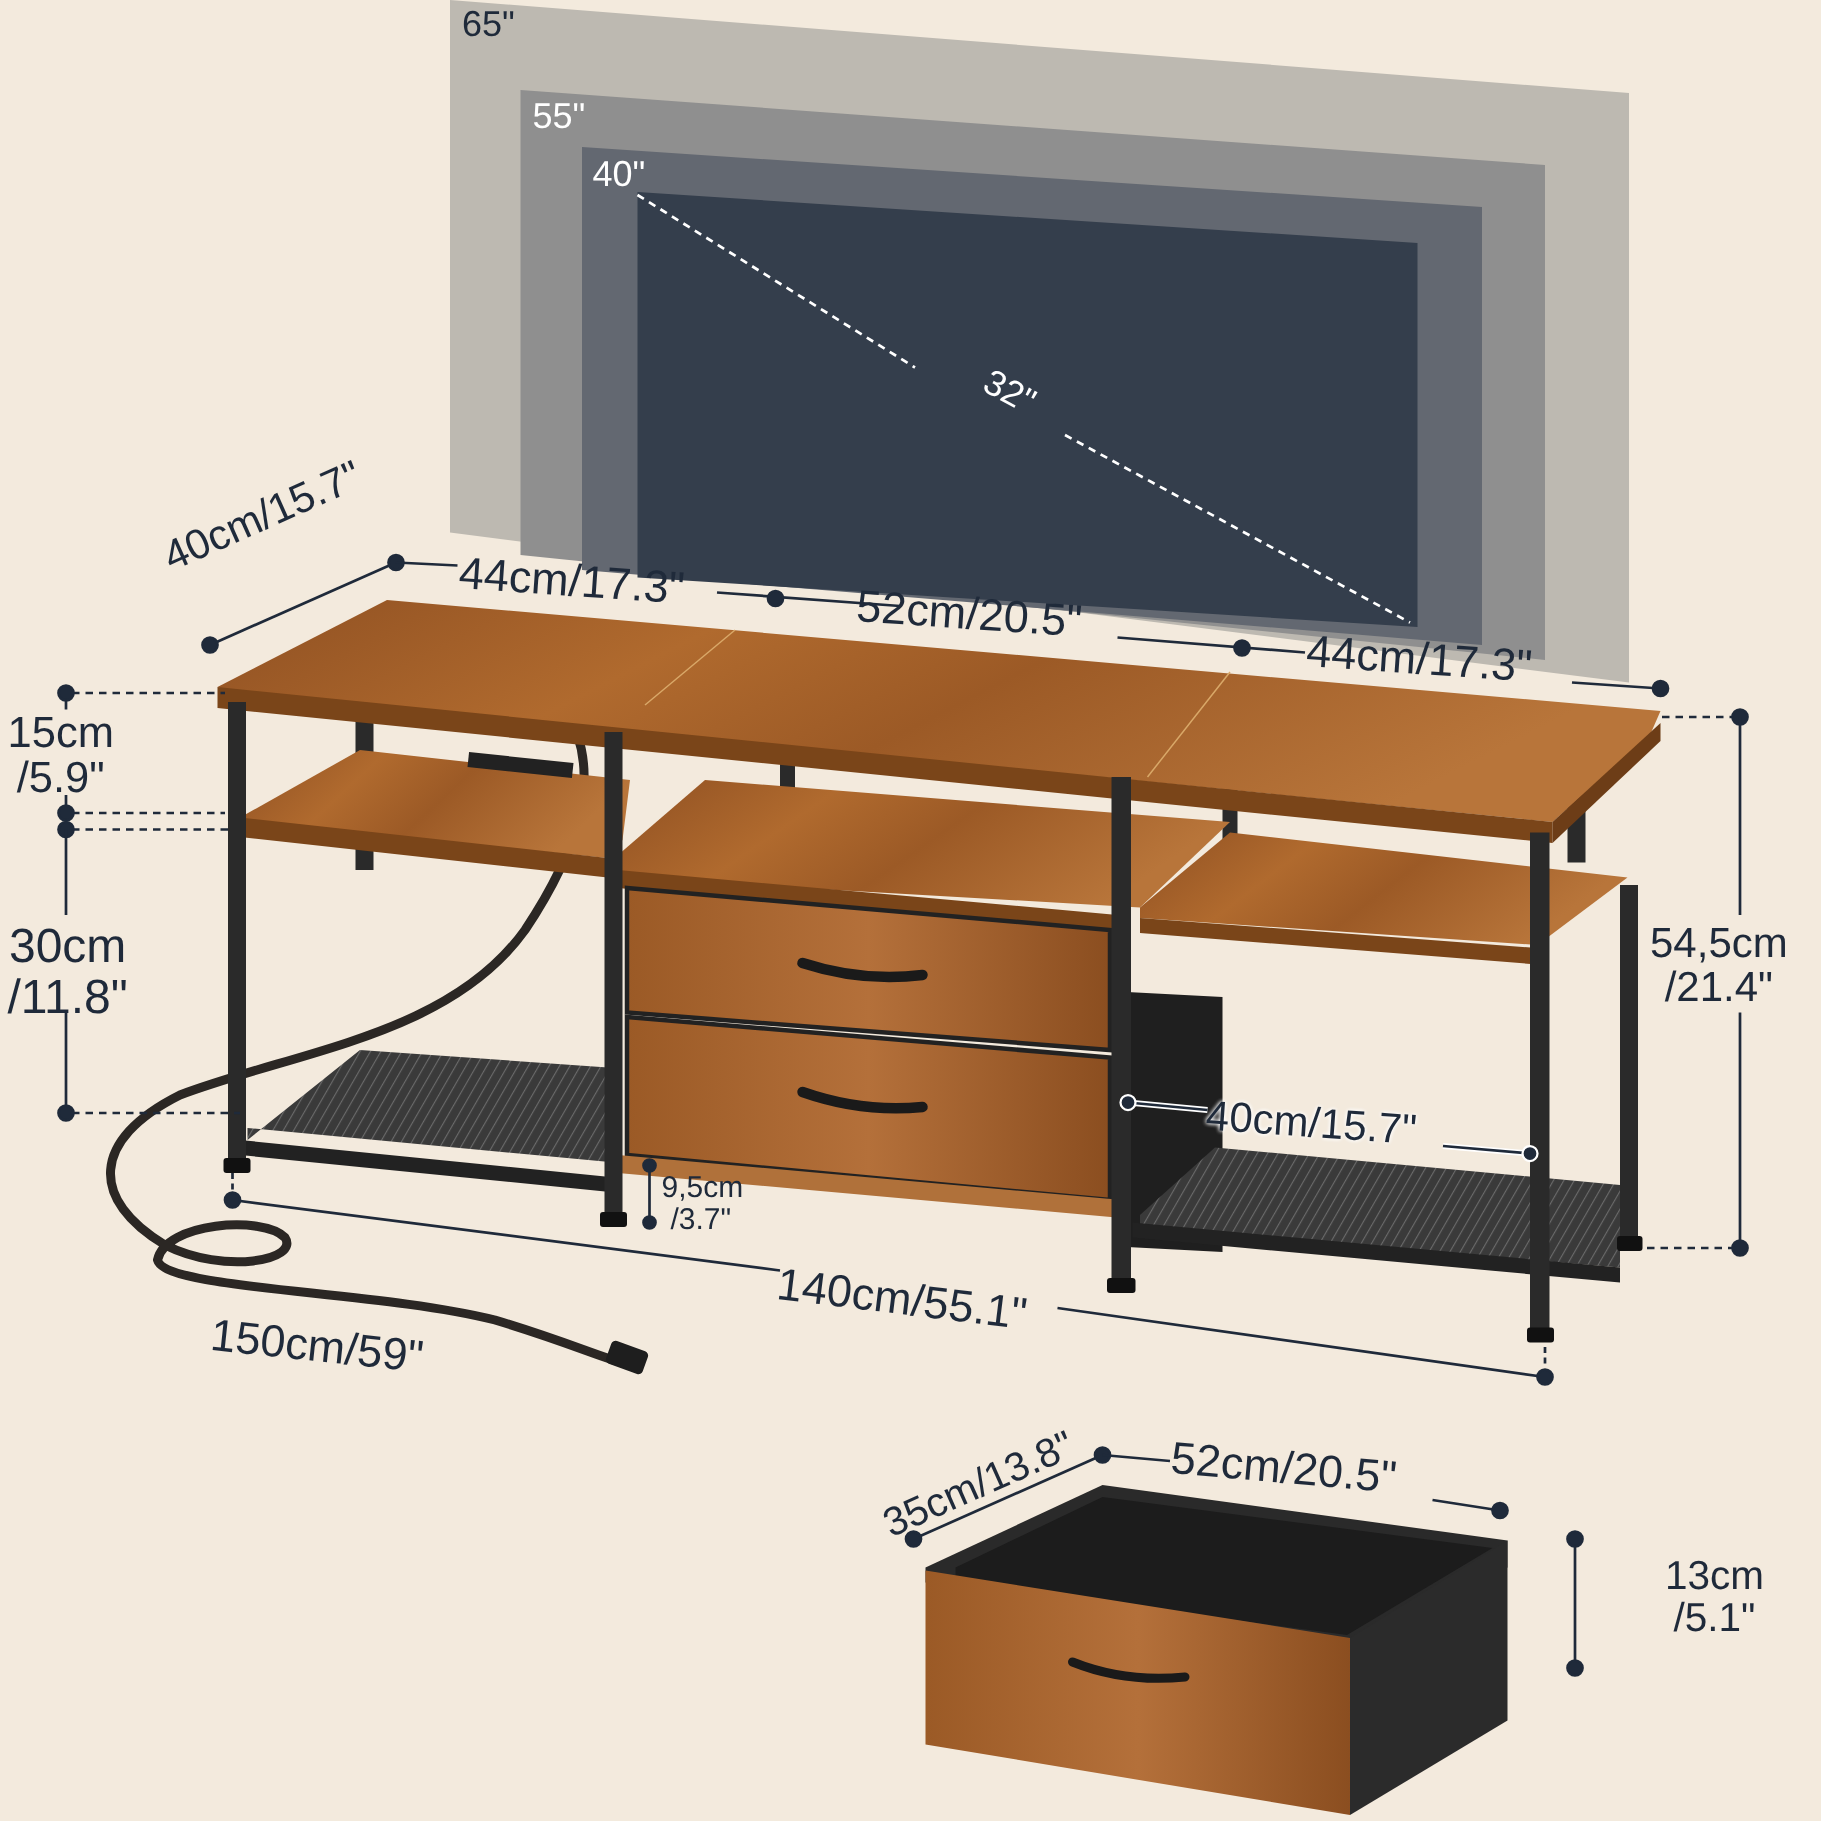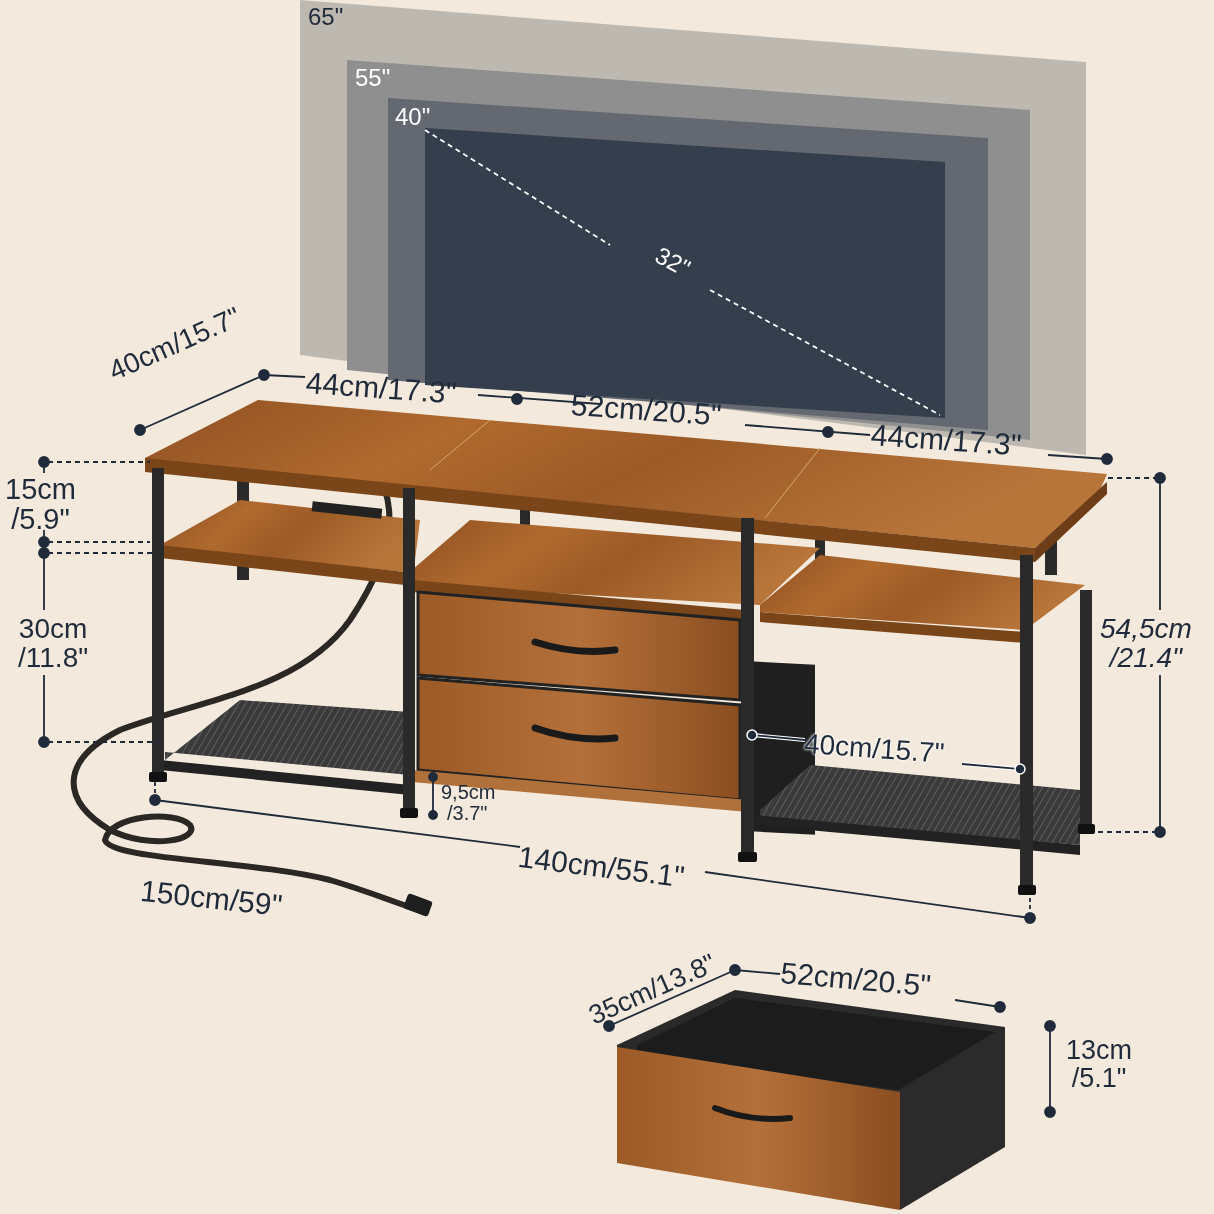--- a/index.html
+++ b/index.html
@@ -174,39 +174,39 @@
 
 <div class="lbl dim" style="left:105px;top:360px;transform:rotate(-24deg);transform-origin:left top;font-size:28px;">40cm/15.7"</div>
 <div class="lbl dim" style="left:307px;top:368px;transform:rotate(4deg);transform-origin:left top;">44cm/17.3"</div>
 <div class="lbl dim" style="left:572px;top:390px;transform:rotate(4deg);transform-origin:left top;">52cm/20.5"</div>
 <div class="lbl dim" style="left:872px;top:420px;transform:rotate(4deg);transform-origin:left top;">44cm/17.3"</div>
 
 <div class="lbl stack" style="left:5px;top:474px;font-size:29px;">
   <div>15cm</div>
   <div>/5.9"</div>
 </div>
-<div class="lbl stack" style="left:18px;top:614px;font-size:28px;">
+<div class="lbl stack" style="left:5px;top:614px;font-size:32px;">
   <div>30cm</div>
   <div>/11.8"</div>
 </div>
 
-<div class="lbl stack" style="left:1100px;top:614px;font-size:28px;font-style:italic;">
+<div class="lbl stack" style="left:1100px;top:614px;font-size:28px;">
   <div>54,5cm</div>
   <div>/21.4"</div>
 </div>
 
 <div class="lbl dim" style="left:805px;top:730px;transform:rotate(4deg);transform-origin:left top;font-size:28px;color:#1f2a3a;text-shadow:0 0 3px #fff,0 0 3px #fff;">40cm/15.7"</div>
 
 <div class="lbl stack dim-sm" style="left:441px;top:782px;text-align:left;">
   <div>9,5cm</div>
   <div style="padding-left:6px;">/3.7"</div>
 </div>
 
 <div class="lbl dim" style="left:520px;top:842px;transform:rotate(7deg);transform-origin:left top;">140cm/55.1"</div>
 
 <div class="lbl dim" style="left:142px;top:876px;transform:rotate(6deg);transform-origin:left top;">150cm/59"</div>
 
 <div class="lbl dim" style="left:585px;top:1005px;transform:rotate(-24deg);transform-origin:left top;font-size:27px;">35cm/13.8"</div>
 <div class="lbl dim" style="left:782px;top:958px;transform:rotate(5deg);transform-origin:left top;">52cm/20.5"</div>
-<div class="lbl stack" style="left:1066px;top:1036px;font-size:27px;">
+<div class="lbl stack" style="left:1110px;top:1036px;font-size:27px;">
   <div>13cm</div>
   <div>/5.1"</div>
 </div>
 
 </body></html>

